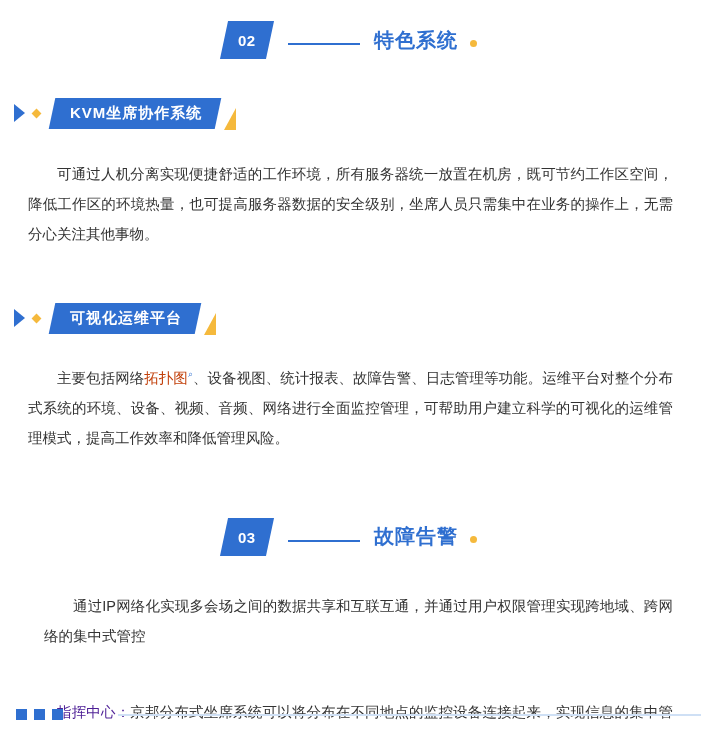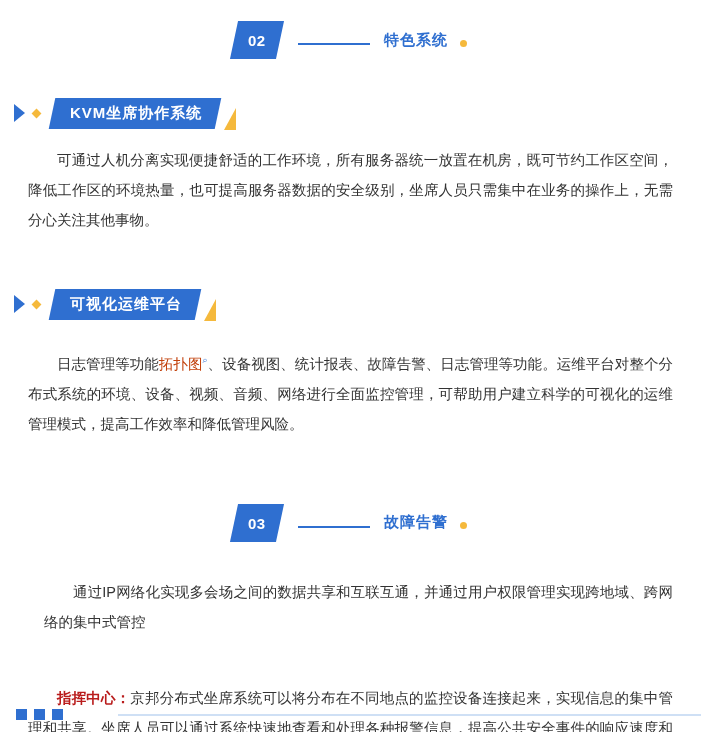--- a/index.html
+++ b/index.html
@@ -41,21 +41,21 @@
   .sec-line {
     width: 72px;
     height: 2px;
     background: #2f6fd0;
     margin-left: 18px;
     margin-right: 14px;
     position: relative;
     top: 4px;
   }
   .sec-title {
-    font-size: 15px;
+    font-size: 20px;
     font-weight: bold;
     color: #2f6fd0;
     letter-spacing: 1px;
   }
   .sec-dot {
     width: 7px;
     height: 7px;
     background: #f5b93c;
     border-radius: 50%;
     margin-left: 12px;
@@ -116,28 +116,28 @@
 
   .link-text {
     color: #c2410c;
   }
   .sup-mag {
     font-size: 9px;
     color: #2f6fd0;
     vertical-align: super;
   }
   .lead-blue {
-    color: #b91c1c;
-    font-weight: bold;
+    color: #4c1d95;
+    font-weight: normal;
   }
 
   
   #sec-02 { margin-top: 12px; }
   #sub-kvm { margin-top: 28px; }
-  #p-kvm   { margin-top: 15px; }
+  #p-kvm   { margin-top: 29px; }
   #sub-ops { margin-top: 52px; }
   #p-ops   { margin-top: 24px; }
   #sec-03  { margin-top: 56px; }
   #p-scene { margin-top: 26px; margin-left: 44px; }
   #p-cmd   { margin-top: 46px; }
 
   
   .footer {
     position: absolute;
     left: 0; right: 0; bottom: 0;
@@ -189,21 +189,21 @@
 
 <div class="sub-header" id="sub-ops">
   <div class="tri-blue"></div>
   <div class="diamond"></div>
   <div class="pill">
     <span>可视化运维平台</span>
   </div>
   <div class="tri-yellow"></div>
 </div>
 
-<p class="para" id="p-ops"><span>日志管理等功能</span><span class="link-text">拓扑图</span><span class="sup-mag">⌕</span><span>、设备视图、统计报表、故障告警、日志管理等功能。运维平台对整个分布式系统的环境、设备、视频、音频、网络进行全面监控管理，可帮助用户建立科学的可视化的运维管理模式，提高工作效率和降低管理风险。</span></p>
+<p class="para" id="p-ops"><span>主要包括网络</span><span class="link-text">拓扑图</span><span class="sup-mag">⌕</span><span>、设备视图、统计报表、故障告警、日志管理等功能。运维平台对整个分布式系统的环境、设备、视频、音频、网络进行全面监控管理，可帮助用户建立科学的可视化的运维管理模式，提高工作效率和降低管理风险。</span></p>
 
 <div class="section-header" id="sec-03">
   <div class="sec-badge">
     <span>03</span>
   </div>
   <div class="sec-line"></div>
   <div class="sec-title">故障告警</div>
   <div class="sec-dot"></div>
 </div>
 

